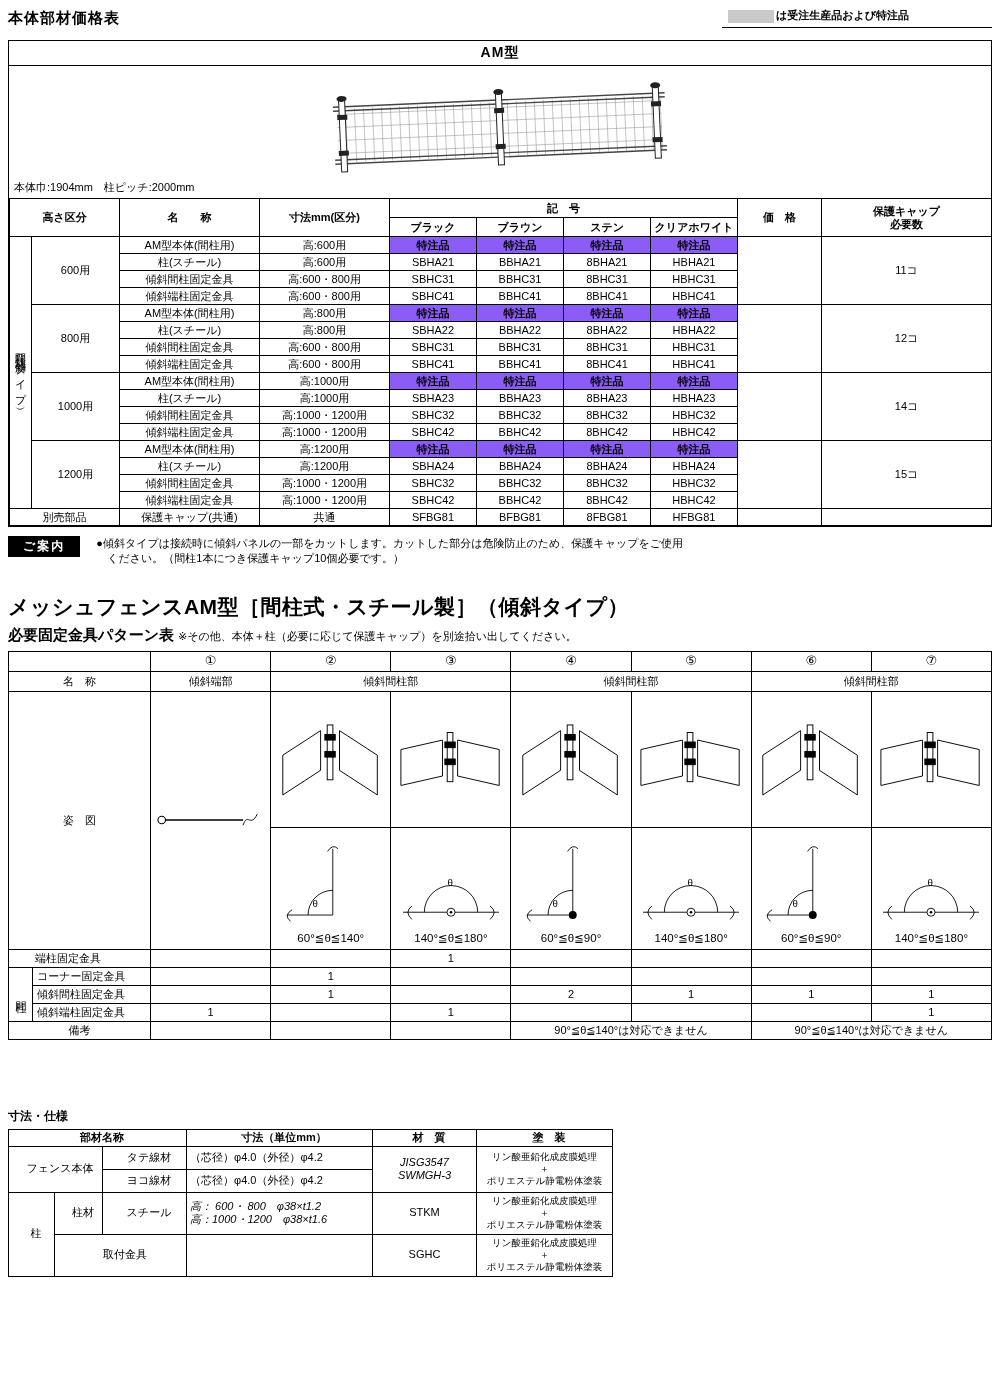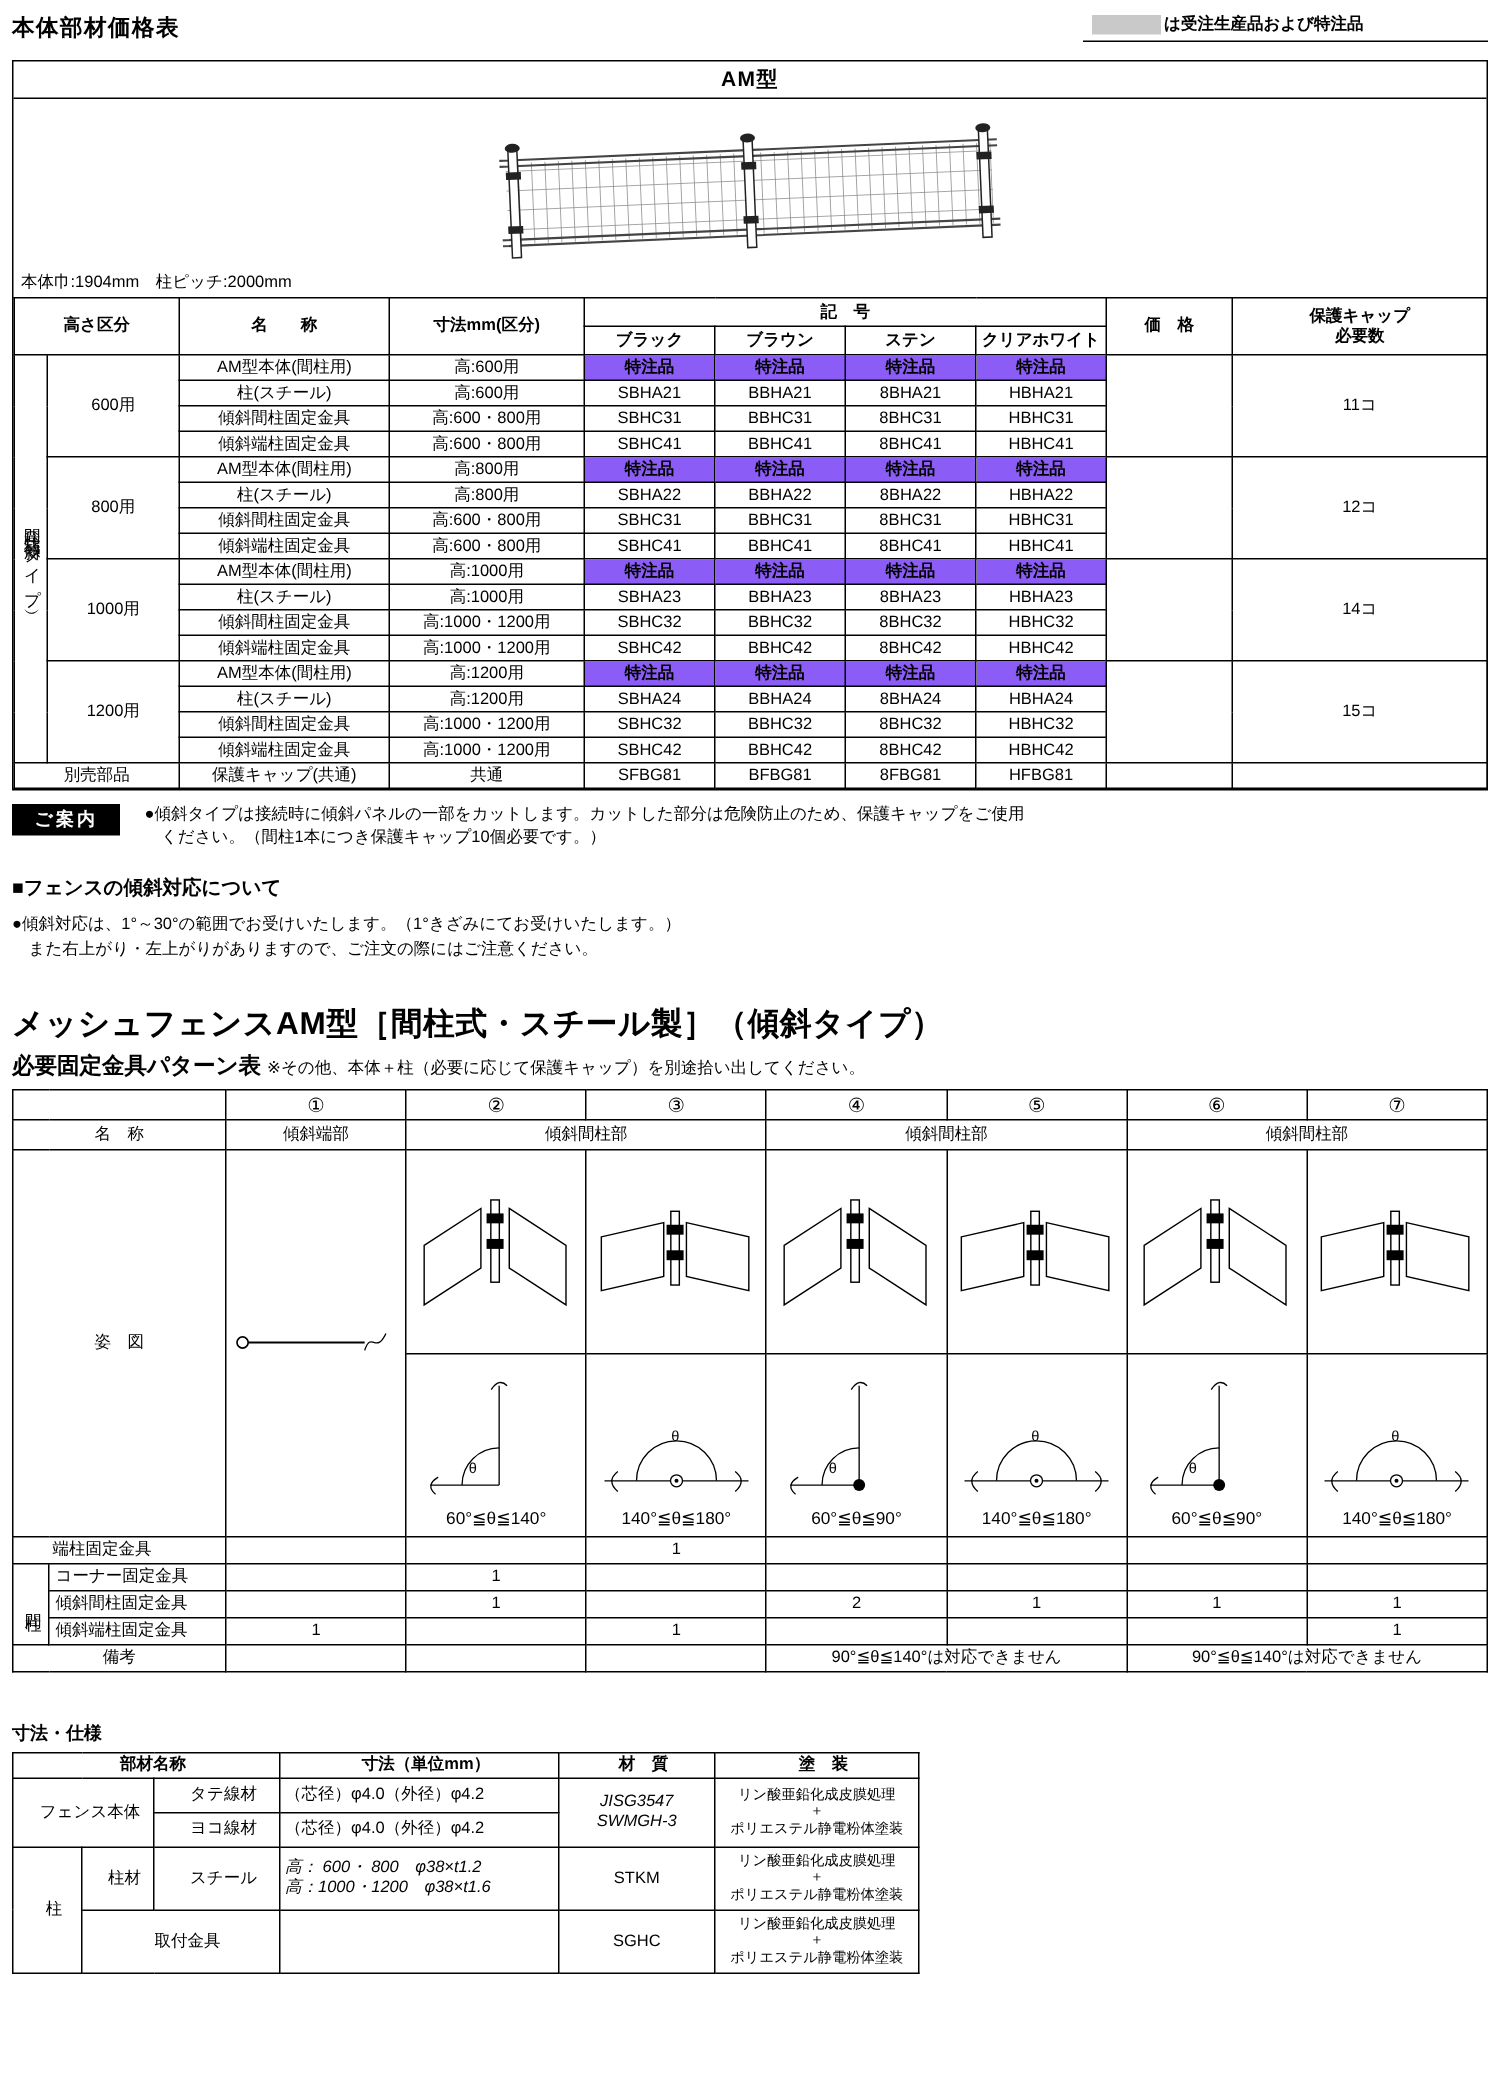--- a/index.html
+++ b/index.html
@@ -68,21 +68,21 @@
   .pt-figtop td { height:136px; vertical-align:middle; }
   .pt-figbot td { height:122px; vertical-align:bottom; padding-bottom:3px; }
   .pt-figbot svg, .pt-figtop svg { display:block; margin:0 auto; }
   .angle-label { font-size:11.5px; margin-top:2px; text-align:center; }
   .pt-count th, .pt-count td { height:18px; }
   .lbl-left { text-align:left !important; padding-left:26px !important; }
   .lbl-left2 { text-align:left !important; padding-left:4px !important; }
   .vlabel2 { writing-mode:vertical-rl; text-orientation:mixed; letter-spacing:2px; }
 
   
-  .specs-title { font-size:12px; font-weight:bold; margin-top:32px; }
+  .specs-title { font-size:12px; font-weight:bold; margin-top:68px; }
   .specs-table { width:604px; margin-top:4px; font-size:11px; }
   .specs-table th, .specs-table td { border:1px solid #000; text-align:center;
       padding:1px 3px; line-height:1.25; }
   .specs-table .hdr { font-weight:bold; height:17px; }
   .specs-table th { font-weight:normal;padding-left:12px; }
   .row-sm td, .row-sm th { height:23px; }
   .row-lg td, .row-lg th { height:42px; }
   .cell-left { text-align:left !important; }
   .coat { font-size:9.5px; line-height:1.3; white-space:pre-line; }
   .mat { white-space:pre-line;font-style:italic; }
@@ -372,25 +372,20 @@
   </div>
 
   <div class="guide">
     <div class="guide-label">ご案内</div>
     <div class="guide-items">
       <div>●傾斜タイプは接続時に傾斜パネルの一部をカットします。カットした部分は危険防止のため、保護キャップをご使用
 　ください。（間柱1本につき保護キャップ10個必要です。）</div>
     </div>
   </div>
 
-  <div class="slope">
-    <div class="slope-title">■フェンスの傾斜対応について</div>
-    <div class="slope-body">●傾斜対応は、1°～30°の範囲でお受けいたします。（1°きざみにてお受けいたします。）
-　また右上がり・左上がりがありますので、ご注文の際にはご注意ください。</div>
-  </div>
 
   <div class="mesh-title">メッシュフェンスAM型［間柱式・スチール製］（傾斜タイプ）</div>
   <div class="mesh-sub">
     <span class="mesh-sub-title">必要固定金具パターン表</span>
     <span class="mesh-sub-note">※その他、本体＋柱（必要に応じて保護キャップ）を別途拾い出してください。</span>
   </div>
 
   <table class="pattern-table">
     <colgroup>
       <col style="width:24px">

